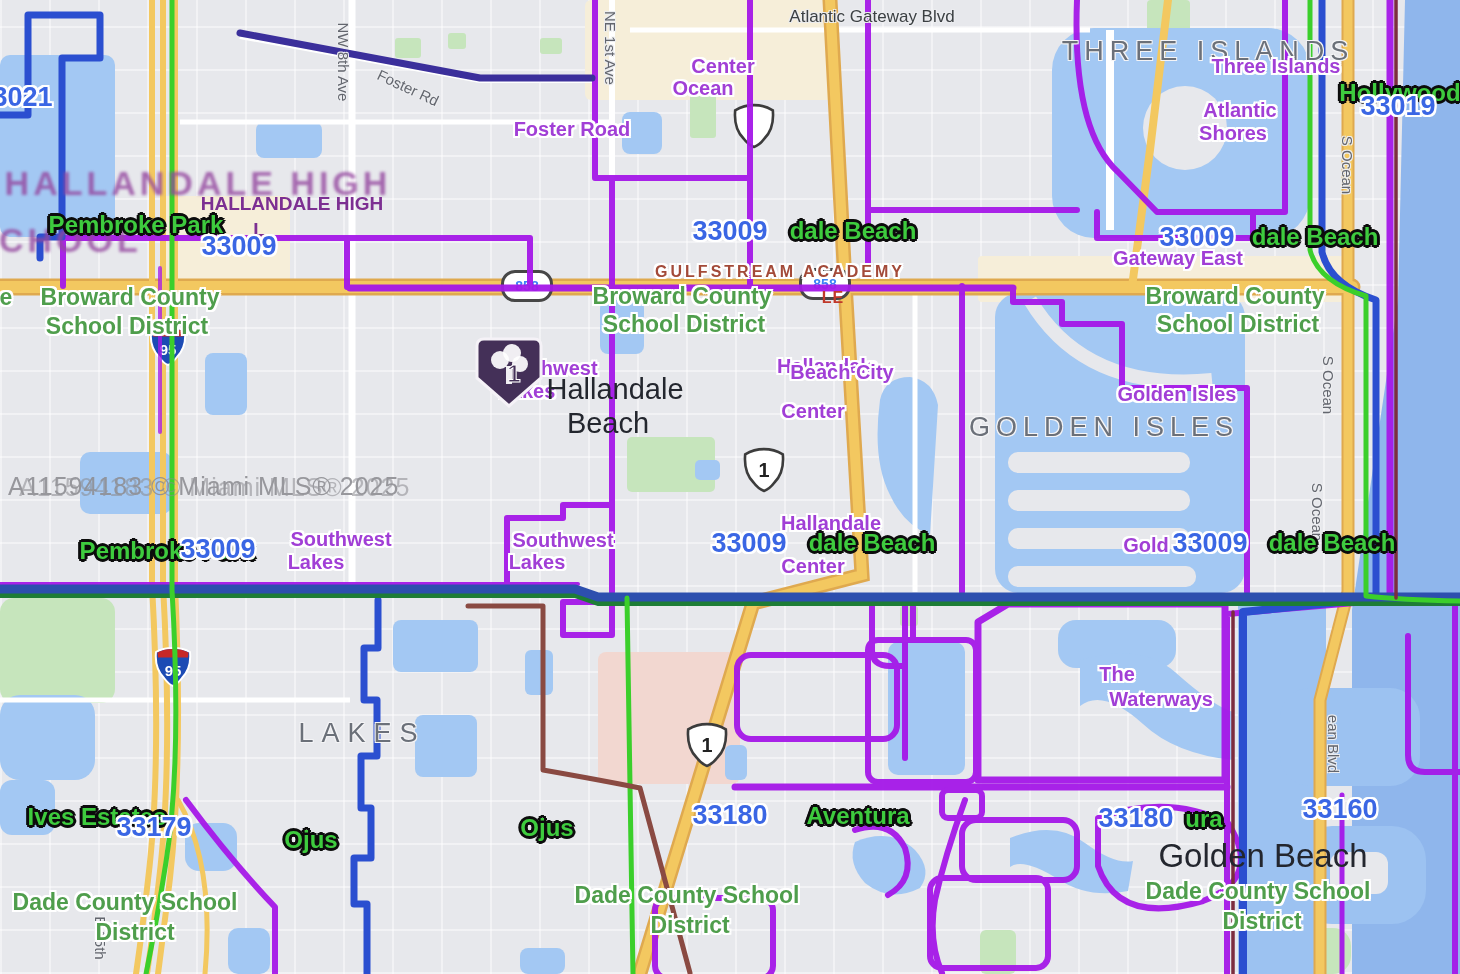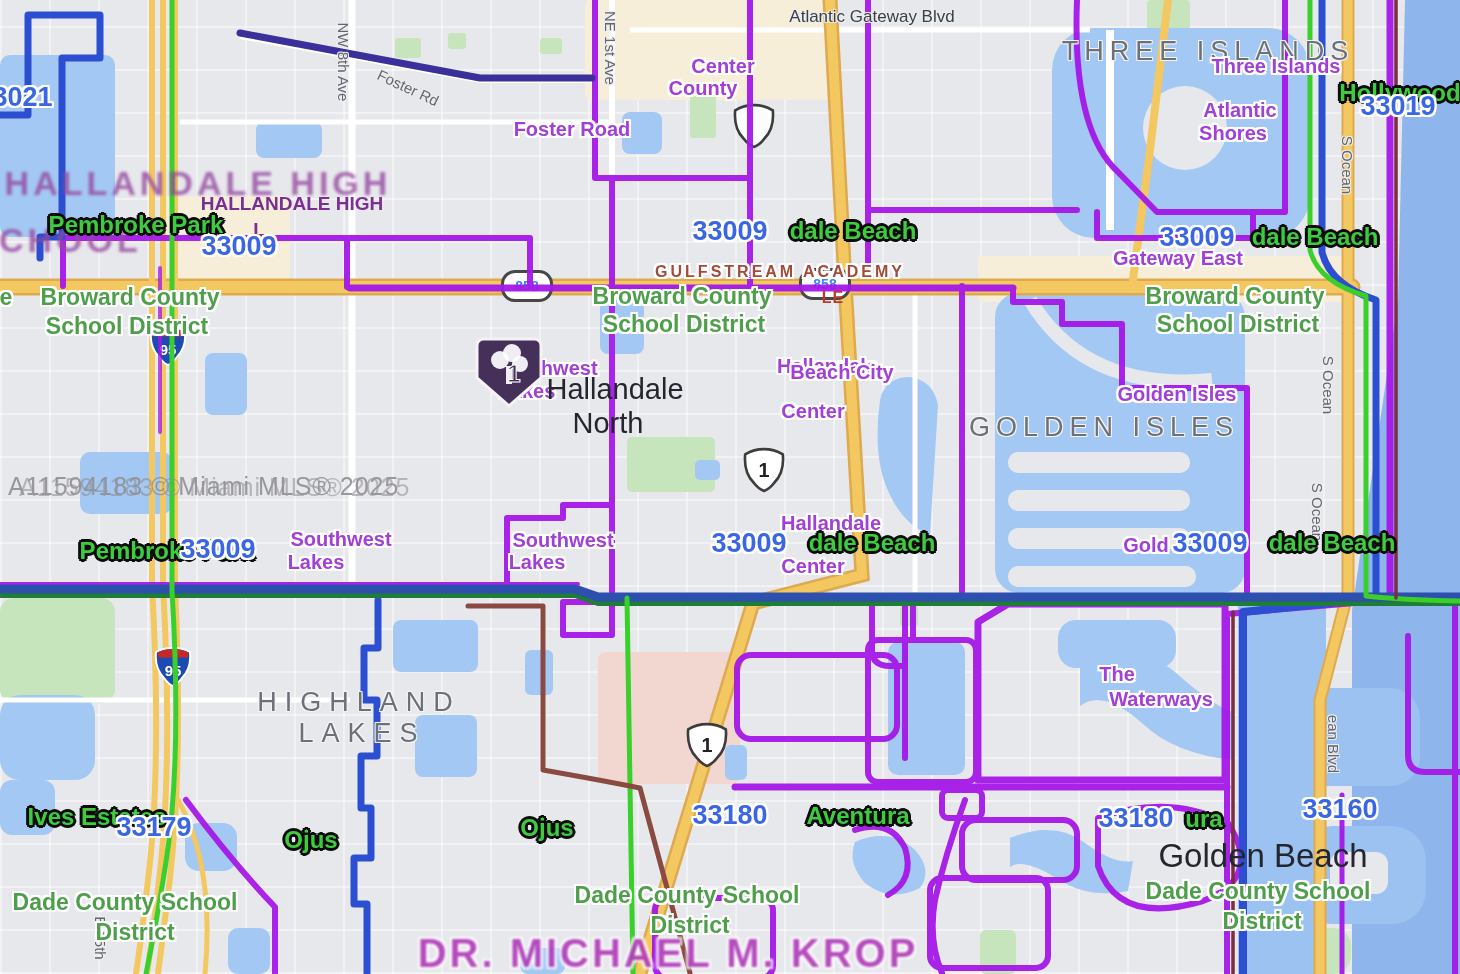--- a/index.html
+++ b/index.html
@@ -237,21 +237,21 @@
     <text x="40" y="46" font-size="24" font-weight="bold" fill="#443058" stroke="#fff" stroke-width="1" text-anchor="middle">1</text>
   </svg>
 
   <div class="l zip wout" style="left:15px;top:97px;">33021</div>
   <div class="l road" style="left:872px;top:17px;font-size:17px;color:#3c4043;">Atlantic Gateway Blvd</div>
   <div class="l bigarea" style="left:1208px;top:51px;">THREE ISLANDS</div>
   <div class="l nbhd wout" style="left:1276px;top:66px;">Three Islands</div>
   <div class="l city bout" style="left:1400px;top:93px;">Hollywood</div>
   <div class="l zip wout" style="left:1398px;top:106px;">33019</div>
   <div class="l nbhd wout" style="left:723px;top:66px;">Center</div>
-  <div class="l nbhd wout" style="left:703px;top:88px;">County</div>
+  <div class="l nbhd wout" style="left:703px;top:88px;">Ocean</div>
   <div class="l nbhd wout" style="left:572px;top:129px;">Foster Road</div>
   <div class="l road" style="left:408px;top:88px;transform:translate(-50%,-50%) rotate(25deg);">Foster Rd</div>
   <div class="l road v" style="left:343px;top:62px;">NW 8th Ave</div>
   <div class="l road v" style="left:610px;top:48px;">NE 1st Ave</div>
   <div class="l nbhd wout" style="left:1240px;top:110px;">Atlantic</div>
   <div class="l nbhd wout" style="left:1233px;top:133px;">Shores</div>
 
   <div class="l zip wout" style="left:730px;top:231px;">33009</div>
   <div class="l city bout" style="left:853px;top:231px;">dale Beach</div>
   <div class="l zip wout" style="left:1197px;top:237px;">33009</div>
@@ -271,21 +271,21 @@
   <div class="l district wout" style="left:682px;top:296px;">Broward County</div>
   <div class="l district wout" style="left:684px;top:324px;">School District</div>
   <div class="l district wout" style="left:1235px;top:296px;">Broward County</div>
   <div class="l district wout" style="left:1238px;top:324px;">School District</div>
   <div class="l schoolred wout" style="left:780px;top:272px;">GULFSTREAM ACADEMY</div>
   <div class="l schoolred" style="left:833px;top:298px;color:#c0392b;letter-spacing:1px;">LE</div>
 
   <div class="l nbhd wout hidden-under" style="left:547px;top:368px;">Southwest</div>
   <div class="l nbhd wout hidden-under" style="left:527px;top:391px;">Lakes</div>
   <div class="l blackcity" style="left:615px;top:389px;">Hallandale</div>
-  <div class="l blackcity" style="left:608px;top:423px;">North</div>
+  <div class="l blackcity" style="left:608px;top:423px;">Beach</div>
   <div class="l nbhd wout" style="left:827px;top:366px;">Hallandale</div>
   <div class="l nbhd wout" style="left:828px;top:372px;padding-left:28px;">Beach City</div>
   <div class="l nbhd wout" style="left:813px;top:411px;">Center</div>
   <div class="l nbhd wout" style="left:1177px;top:394px;">Golden Isles</div>
   <div class="l bigarea" style="left:1104px;top:427px;">GOLDEN ISLES</div>
   <div class="l road v" style="left:1347px;top:165px;">S Ocean</div>
   <div class="l road v" style="left:1328px;top:385px;">S Ocean</div>
   <div class="l road v" style="left:1317px;top:512px;">S Ocean</div>
 
   <div class="watermark">A11594183 © Miami MLS® 2025</div>
@@ -297,21 +297,20 @@
   <div class="l nbhd wout" style="left:563px;top:540px;">Southwest</div>
   <div class="l nbhd wout" style="left:537px;top:562px;">Lakes</div>
   <div class="l city bout" style="left:167px;top:551px;">Pembroke Park</div>
   <div class="l zip wout" style="left:218px;top:549px;">33009</div>
   <div class="l zip wout" style="left:749px;top:543px;">33009</div>
   <div class="l city bout" style="left:872px;top:543px;">dale Beach</div>
   <div class="l nbhd wout" style="left:1122px;top:545px;margin-left:24px;">Gold</div>
   <div class="l zip wout" style="left:1210px;top:543px;">33009</div>
   <div class="l city bout" style="left:1332px;top:543px;">dale Beach</div>
 
-  <div class="l bigarea" style="left:359px;top:702px;letter-spacing:8px;">HIGHLAND</div>
   <div class="l bigarea" style="left:362px;top:733px;letter-spacing:8px;">LAKES</div>
   <div class="l nbhd wout" style="left:1117px;top:674px;">The</div>
   <div class="l nbhd wout" style="left:1161px;top:699px;">Waterways</div>
 
   <div class="l city bout" style="left:97px;top:817px;">Ives Estates</div>
   <div class="l zip wout" style="left:154px;top:827px;">33179</div>
   <div class="l city bout" style="left:311px;top:840px;">Ojus</div>
   <div class="l city bout" style="left:547px;top:828px;">Ojus</div>
   <div class="l zip wout" style="left:730px;top:815px;">33180</div>
   <div class="l city bout" style="left:858px;top:816px;">Aventura</div>
@@ -319,17 +318,16 @@
   <div class="l city bout" style="left:1204px;top:819px;">ura</div>
   <div class="l zip wout" style="left:1340px;top:809px;">33160</div>
   <div class="l blackcity" style="left:1263px;top:856px;font-size:33px;">Golden Beach</div>
 
   <div class="l district wout" style="left:125px;top:902px;">Dade County School</div>
   <div class="l district wout" style="left:135px;top:932px;">District</div>
   <div class="l district wout" style="left:687px;top:895px;">Dade County School</div>
   <div class="l district wout" style="left:690px;top:925px;">District</div>
   <div class="l district wout" style="left:1258px;top:891px;">Dade County School</div>
   <div class="l district wout" style="left:1262px;top:921px;">District</div>
-  <div class="l krop wout" style="left:668px;top:953px;">DR. MICHAEL M. KROP</div>
   <div class="l road v" style="left:100px;top:938px;">E 15th</div>
   <div class="l road v" style="left:1333px;top:744px;">ean Blvd</div>
 
 </div>
 
 </body></html>

